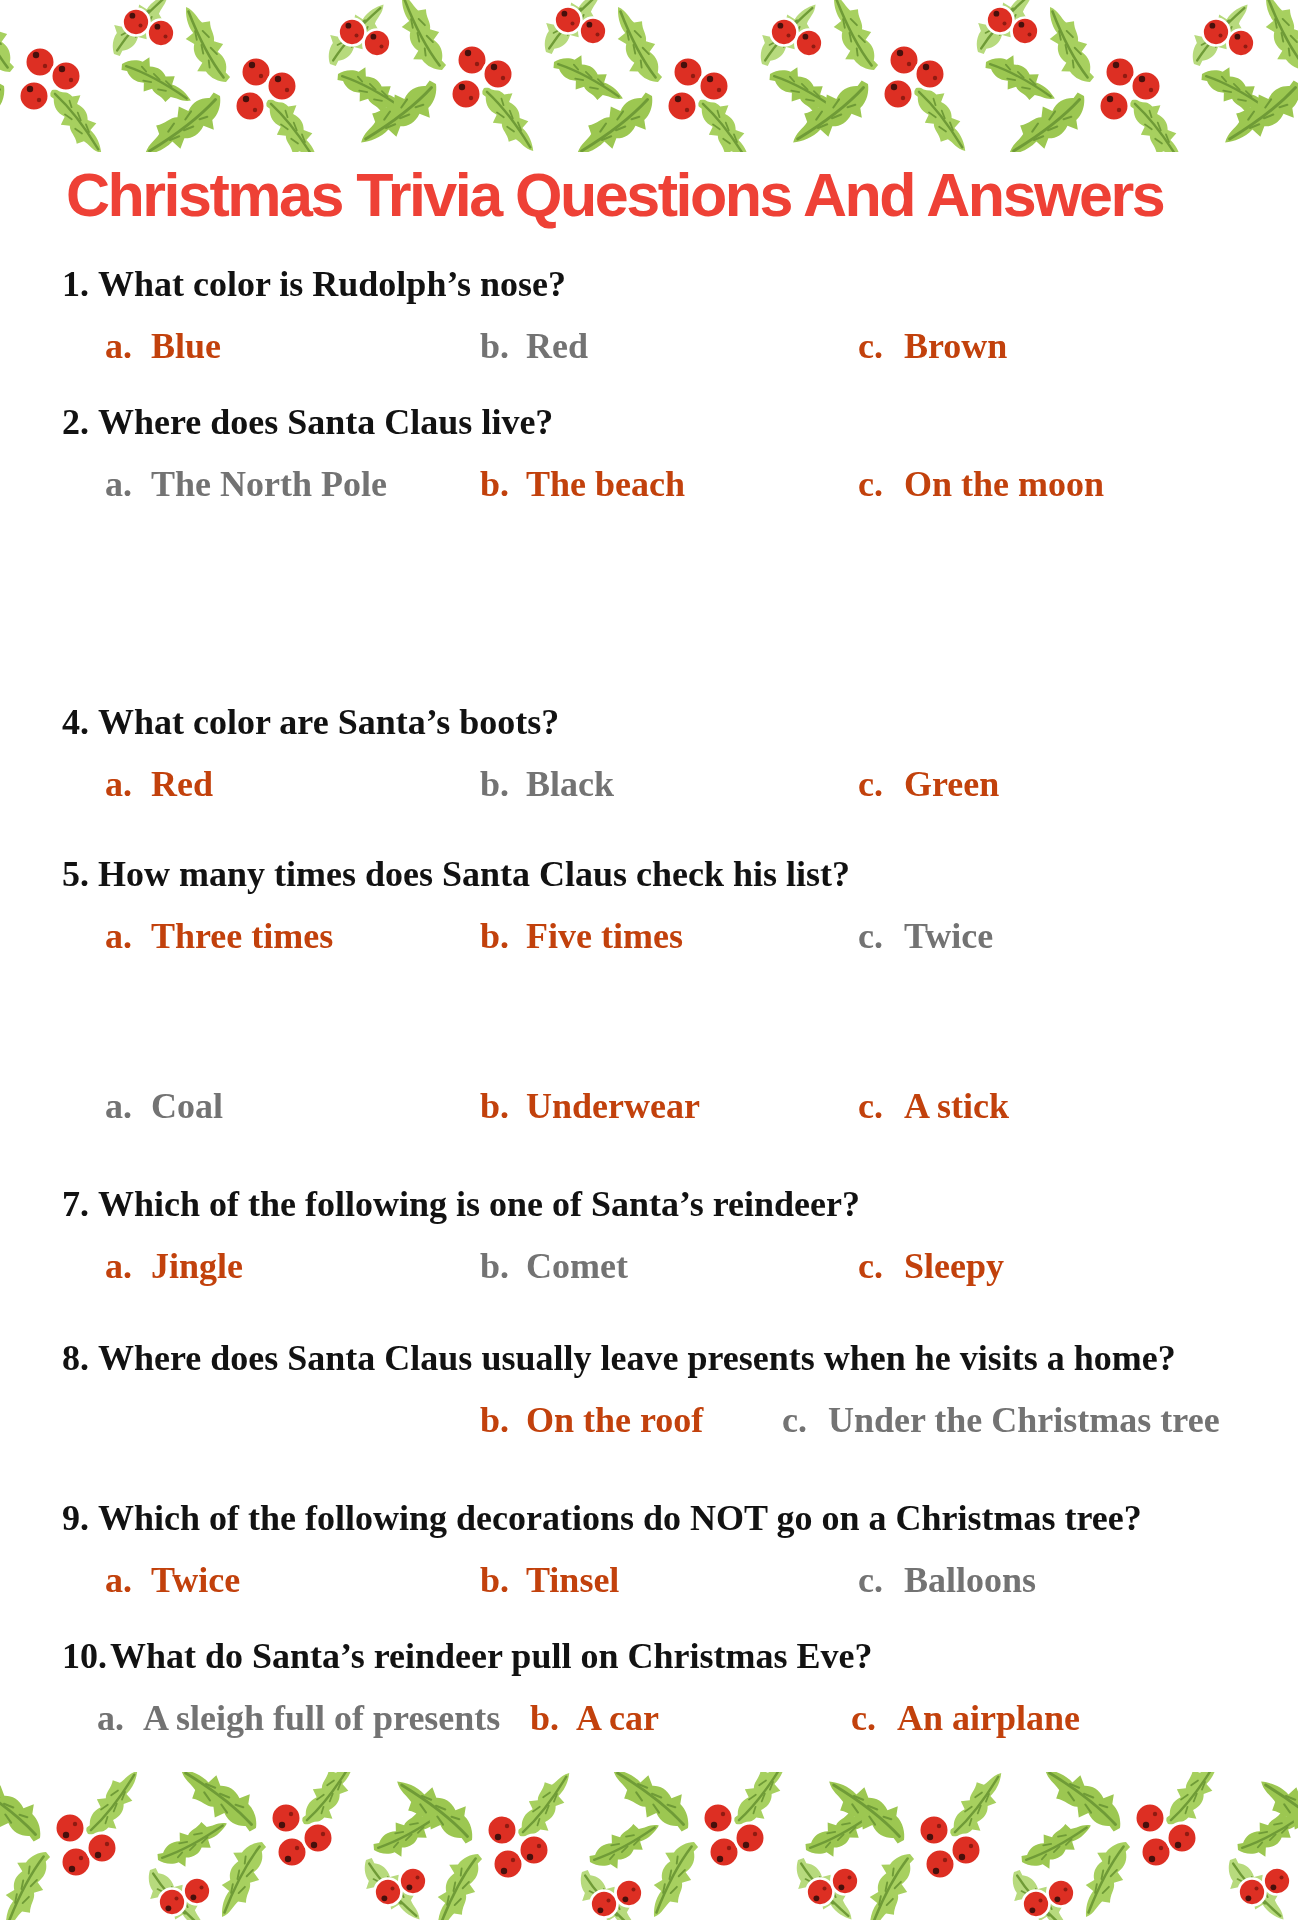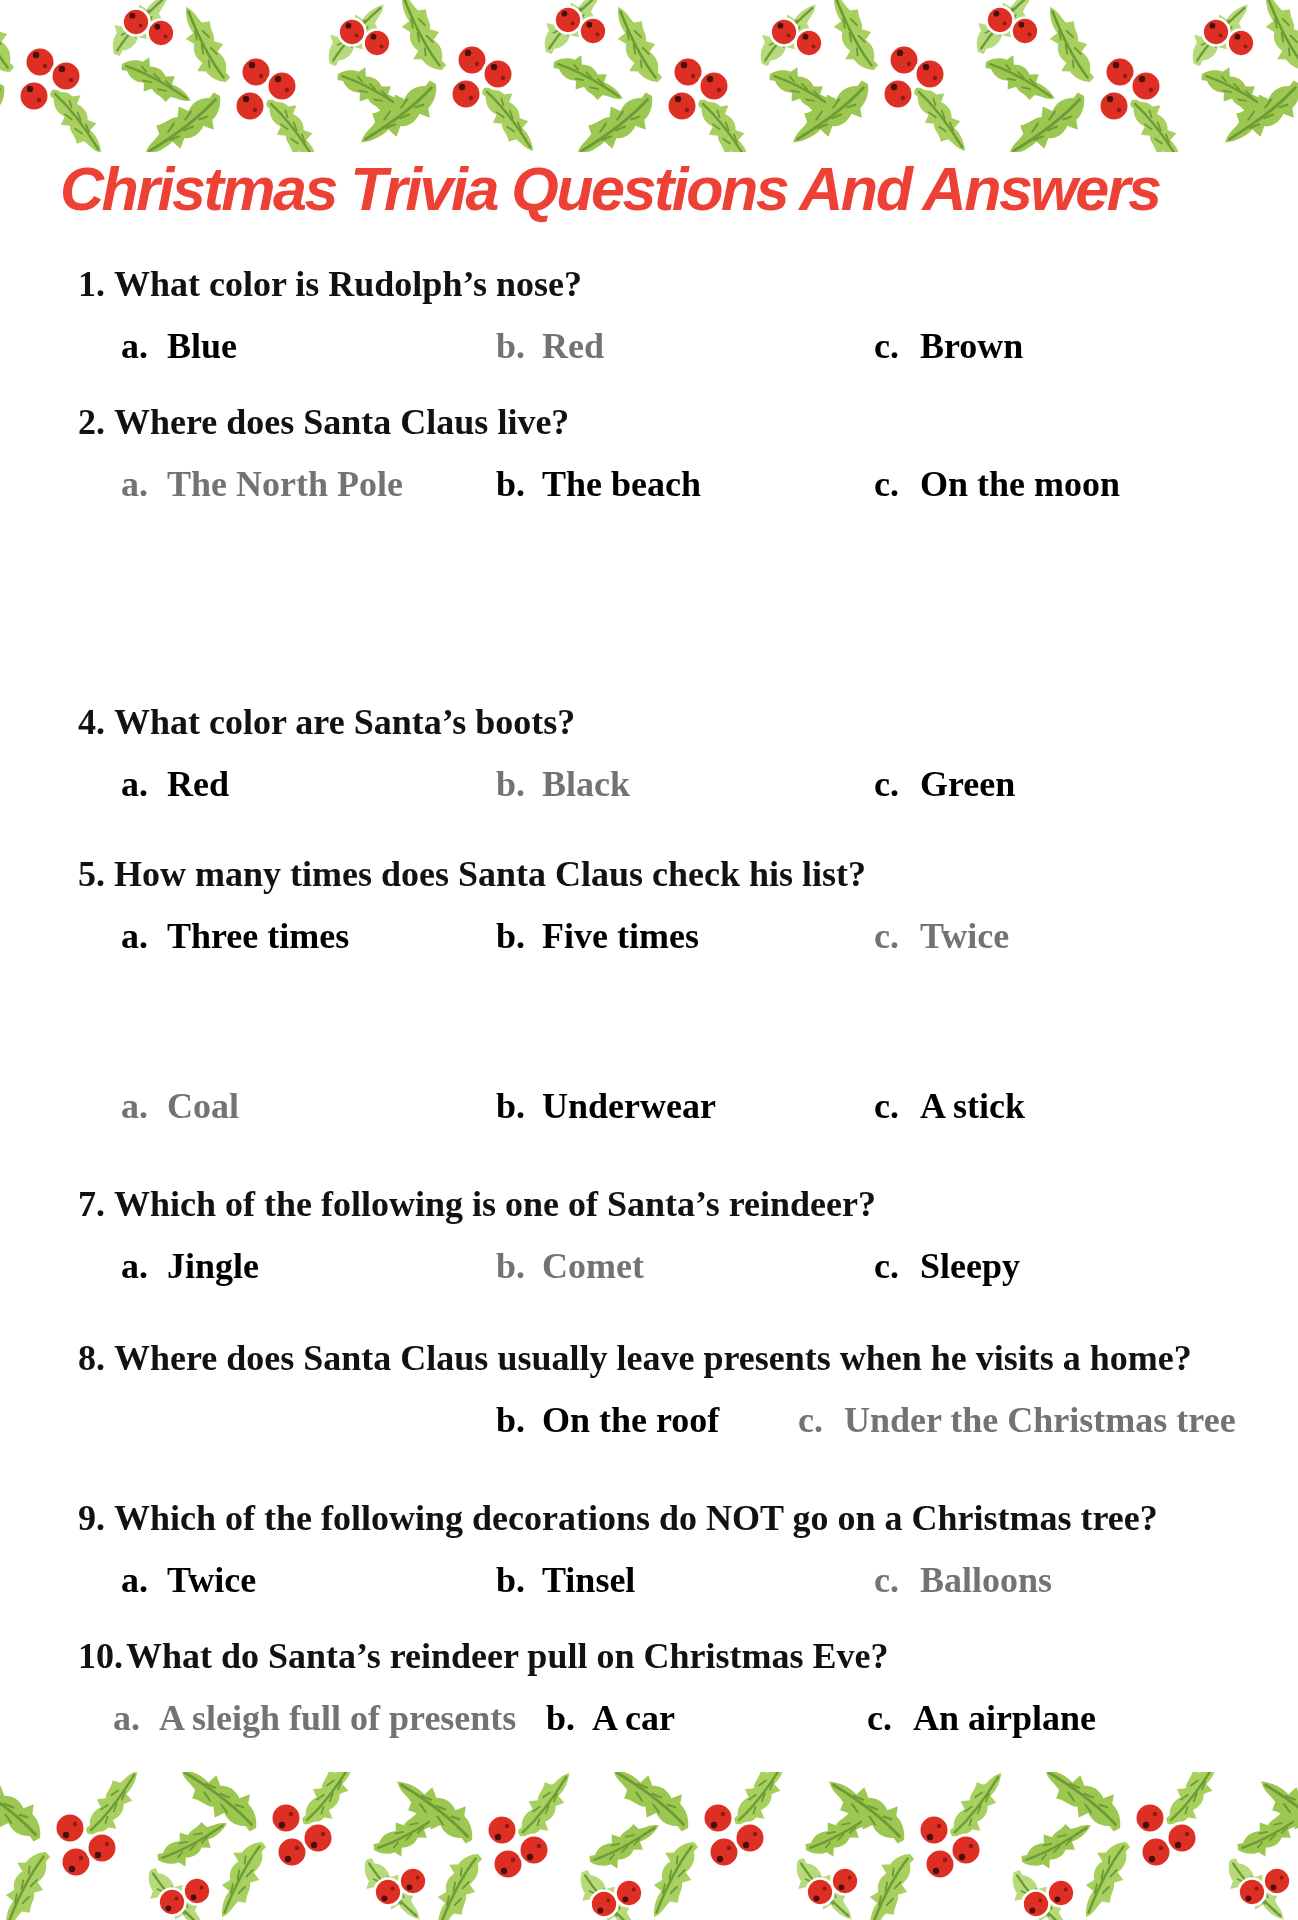--- a/index.html
+++ b/index.html
@@ -4,43 +4,42 @@
 <style>
   html,body{margin:0;padding:0;background:#ffffff;}
   body{width:1298px;height:1920px;overflow:hidden;font-family:"Liberation Serif",serif;}
   .page{position:relative;width:1298px;height:1920px;background:#ffffff;overflow:hidden;}
 
   .holly-border{position:absolute;left:0;width:1298px;height:152px;display:block;}
   .holly-top{top:0;}
   .holly-bottom{top:1772px;transform:scaleY(-1);}
 
   .title{
-    position:absolute;top:150px;left:56px;margin:4px;
+    position:absolute;top:150px;left:56px;margin:10px;
     font-family:"Liberation Sans",sans-serif;font-weight:bold;
     font-size:61px;letter-spacing:-2.5px;white-space:nowrap;
     color:#ee4136;
-    font-style:italic;
   }
 
-  .qa{position:absolute;left:16px;width:1069px;height:112px;}
+  .qa{position:absolute;left:0;width:1069px;height:112px;}
   .q1{top:262px}.q2{top:400px}.q3{top:556px}.q4{top:700px}
   .q5{top:852px}.q6{top:1022px}.q7{top:1182px}.q8{top:1336px}
   .q9{top:1496px}.q10{top:1634px}
 
   .q-line{
     position:absolute;left:62px;top:0;white-space:nowrap;
     font-weight:bold;font-size:36px;line-height:44px;color:#121212;
   }
   .q6 .q-line{letter-spacing:-0.8px;}
   .q-num{display:inline-block;margin-right:9px;}
   .q10 .q-num{margin-right:3px;text-align:right;}
 
   .opt{
     position:absolute;top:62px;white-space:nowrap;
-    font-weight:bold;font-size:36px;line-height:44px;color:#000000;
+    font-weight:bold;font-size:36px;line-height:44px;color:#c2410c;
   }
   .opt-a{left:105px}.opt-b{left:480px}.opt-c{left:858px}
   .q8 .opt-c{left:782px}
   .q10 .opt-a{left:97px}.q10 .opt-b{left:530px}.q10 .opt-c{left:851px}
   .letter{display:inline-block;min-width:46px;}
   .opt.correct{color:#737373;}
 </style>
 </head>
 <body>
 

